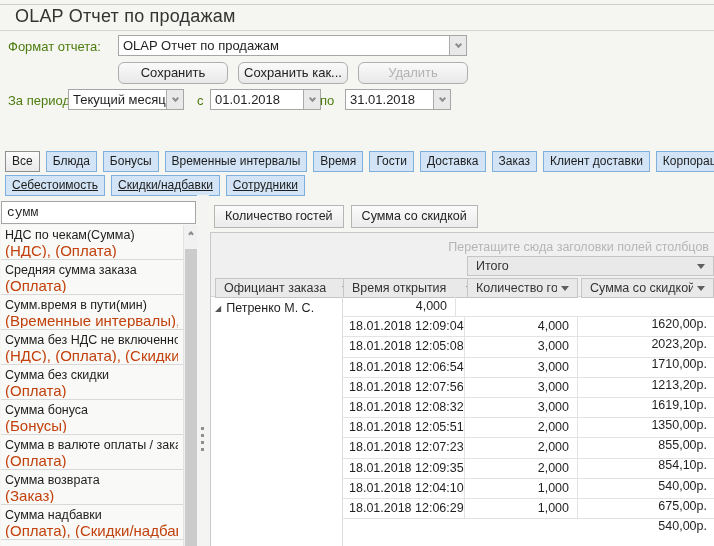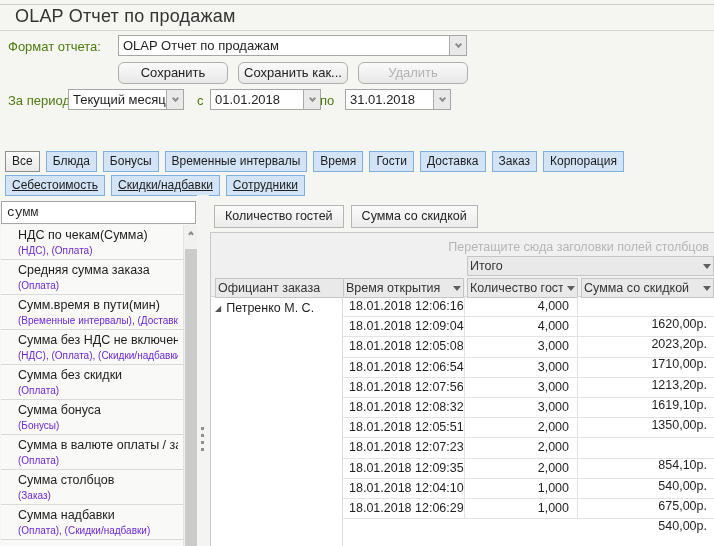--- a/index.html
+++ b/index.html
@@ -52,23 +52,23 @@
   }
   .tab.neutral { background:linear-gradient(#fbfbfb,#e9e9e9); border:1px solid #8f8f8f; }
 
   
   .search-input {
     position:absolute; left:1px; top:201px; width:195px; height:23px;
     border:1px solid #a6a6a6; background:#fff; padding:0 5px;
     font-family:Liberation Mono, monospace; font-size:13px; color:#1f1f1f; outline:none;
   }
   .field-list { position:absolute; left:1px; top:225px; width:182px; height:321px; background:#f9f9f7; overflow:hidden; }
-  .field-item { height:35px; padding:2px 5px 0 17px; border-bottom:1px solid #d9d9d9; overflow:hidden; }
+  .field-item { height:35px; padding:2px 5px 0 4px; border-bottom:1px solid #d9d9d9; overflow:hidden; }
   .field-item .t { font-size:12.5px; color:#1d1d1d; line-height:16px; white-space:nowrap; overflow:hidden; }
-  .field-item .s { font-size:10px; color:#6d28d9; line-height:15px; white-space:nowrap; overflow:hidden; }
+  .field-item .s { font-size:15px; color:#c2410c; line-height:15px; white-space:nowrap; overflow:hidden; }
 
   .vscroll { position:absolute; left:183px; top:225px; width:14px; height:321px; background:#f1f1f1; border-left:1px solid #e3e3e3; }
   .vscroll .arrow-btn { position:absolute; top:0; left:0; width:14px; height:16px; display:flex; align-items:center; justify-content:center; }
   .vscroll .up { width:4px; height:4px; border-left:2px solid #8b8b8b; border-top:2px solid #8b8b8b; transform:rotate(45deg); margin-top:2px; }
   .vscroll .thumb { position:absolute; top:24px; left:1px; width:12px; height:297px; background:#cbcbcb; }
 
   .splitter { position:absolute; left:197px; top:195px; width:12px; height:351px; background:#f4f4f2; }
   .splitter .grip { position:absolute; left:4px; top:232px; display:flex; flex-direction:column; gap:4px; }
   .splitter .grip i { width:3px; height:3px; background:#8f8f8f; }
 
@@ -79,29 +79,29 @@
     background:linear-gradient(#fbfbfb,#ebebeb); border:1px solid #b5b5b5;
     font-size:12.5px; color:#222; white-space:nowrap;
   }
 
   .grid { position:absolute; left:210px; top:232px; width:504px; height:314px; background:#fff; border-left:1px solid #c9c9c9; border-top:1px solid #c9c9c9; }
   .grid-head { position:absolute; left:0; top:0; width:504px; height:64px; background:#f0f0f0; border-bottom:1px solid #d7d7d7; }
   .drop-hint { position:absolute; top:7px; right:6px; font-size:12.5px; color:#b5b5b5; white-space:nowrap; }
 
   .hcell {
     position:absolute; height:20px; background:#e9e9e9; border:1px solid #c5c5c5;
-    display:flex; align-items:center; padding:0 2px; font-size:12.5px; color:#333;
+    display:flex; align-items:center; padding:0 8px; font-size:12.5px; color:#333;
     white-space:nowrap; overflow:hidden;
   }
   .hcell .txt { flex:1; overflow:hidden; }
   .tri-down { flex:0 0 auto; width:0; height:0; border-left:4px solid transparent; border-right:4px solid transparent; border-top:5px solid #5f5f5f; margin-left:4px; }
 
   .totals-cell { left:256px; top:23px; width:247px; }
   .hc-waiter { left:4px;   top:45px; width:144px; }
-  .hc-time   { left:132px; top:45px; width:121px; }
+  .hc-time   { left:132px; top:45px; width:140px; }
   .hc-guests { left:256px; top:45px; width:111px; }
   .hc-sum    { left:370px; top:45px; width:133px; }
 
   .gbody { position:absolute; left:0; top:64px; width:504px; }
   .group-col {
     position:absolute; left:0; top:0; width:132px; height:453px;
     border-right:1px solid #dcdcdc; padding:3px 4px; white-space:nowrap; overflow:hidden;
   }
   .exp-tri { font-size:8px; color:#555; margin-right:5px; vertical-align:1px; }
   .group-name { font-size:12.5px; color:#1f1f1f; }
@@ -157,20 +157,21 @@
   <div class="tab neutral">Все</div>
   <span style="display:flex; gap:6px;">
 
   <div class="tab">Блюда</div>
       <div class="tab">Бонусы</div>
       <div class="tab">Временные интервалы</div>
       <div class="tab">Время</div>
       <div class="tab">Гости</div>
       <div class="tab">Доставка</div>
       <div class="tab">Заказ</div>
+      <div class="tab">Клиент доставки</div>
       <div class="tab">Корпорация</div>
     </span>
 </div>
 <div class="tabs-row" style="top:175px;">
   <span style="display:flex; gap:6px;text-decoration:underline;">
 
   <div class="tab">Себестоимость</div>
       <div class="tab">Скидки/надбавки</div>
       <div class="tab">Сотрудники</div>
     </span>
@@ -210,21 +211,21 @@
         <div class="t">Сумма бонуса</div>
         <div class="s">(Бонусы)</div>
       </div>
     
       <div class="field-item">
         <div class="t">Сумма в валюте оплаты / заказ</div>
         <div class="s">(Оплата)</div>
       </div>
     
       <div class="field-item">
-        <div class="t">Сумма столбцов</div>
+        <div class="t">Сумма возврата</div>
         <div class="s">(Заказ)</div>
       </div>
     
       <div class="field-item">
         <div class="t">Сумма надбавки</div>
         <div class="s">(Оплата), (Скидки/надбавки)</div>
       </div>
     </span>
 </div>
 <div class="vscroll">
@@ -276,21 +277,20 @@
     </div>
   </div>
 
   <div class="gbody">
     <div class="group-col">
       <span class="exp-tri">◢</span><span class="group-name">Петренко М. С.</span>
     </div>
     <div class="rows">
 
         <div class="drow">
-          <div class="c-time">18.01.2018 12:06:16</div>
           <div class="c-g">4,000</div>
           <div class="c-s">1620,00р.</div>
         </div>
 
         <div class="drow">
           <div class="c-time">18.01.2018 12:09:04</div>
           <div class="c-g">4,000</div>
           <div class="c-s">2023,20р.</div>
         </div>
 
@@ -314,20 +314,21 @@
 
         <div class="drow">
           <div class="c-time">18.01.2018 12:08:32</div>
           <div class="c-g">3,000</div>
           <div class="c-s">1350,00р.</div>
         </div>
 
         <div class="drow">
           <div class="c-time">18.01.2018 12:05:51</div>
           <div class="c-g">2,000</div>
+          <div class="c-s">855,00р.</div>
         </div>
 
         <div class="drow">
           <div class="c-time">18.01.2018 12:07:23</div>
           <div class="c-g">2,000</div>
           <div class="c-s">854,10р.</div>
         </div>
 
         <div class="drow">
           <div class="c-time">18.01.2018 12:09:35</div>

